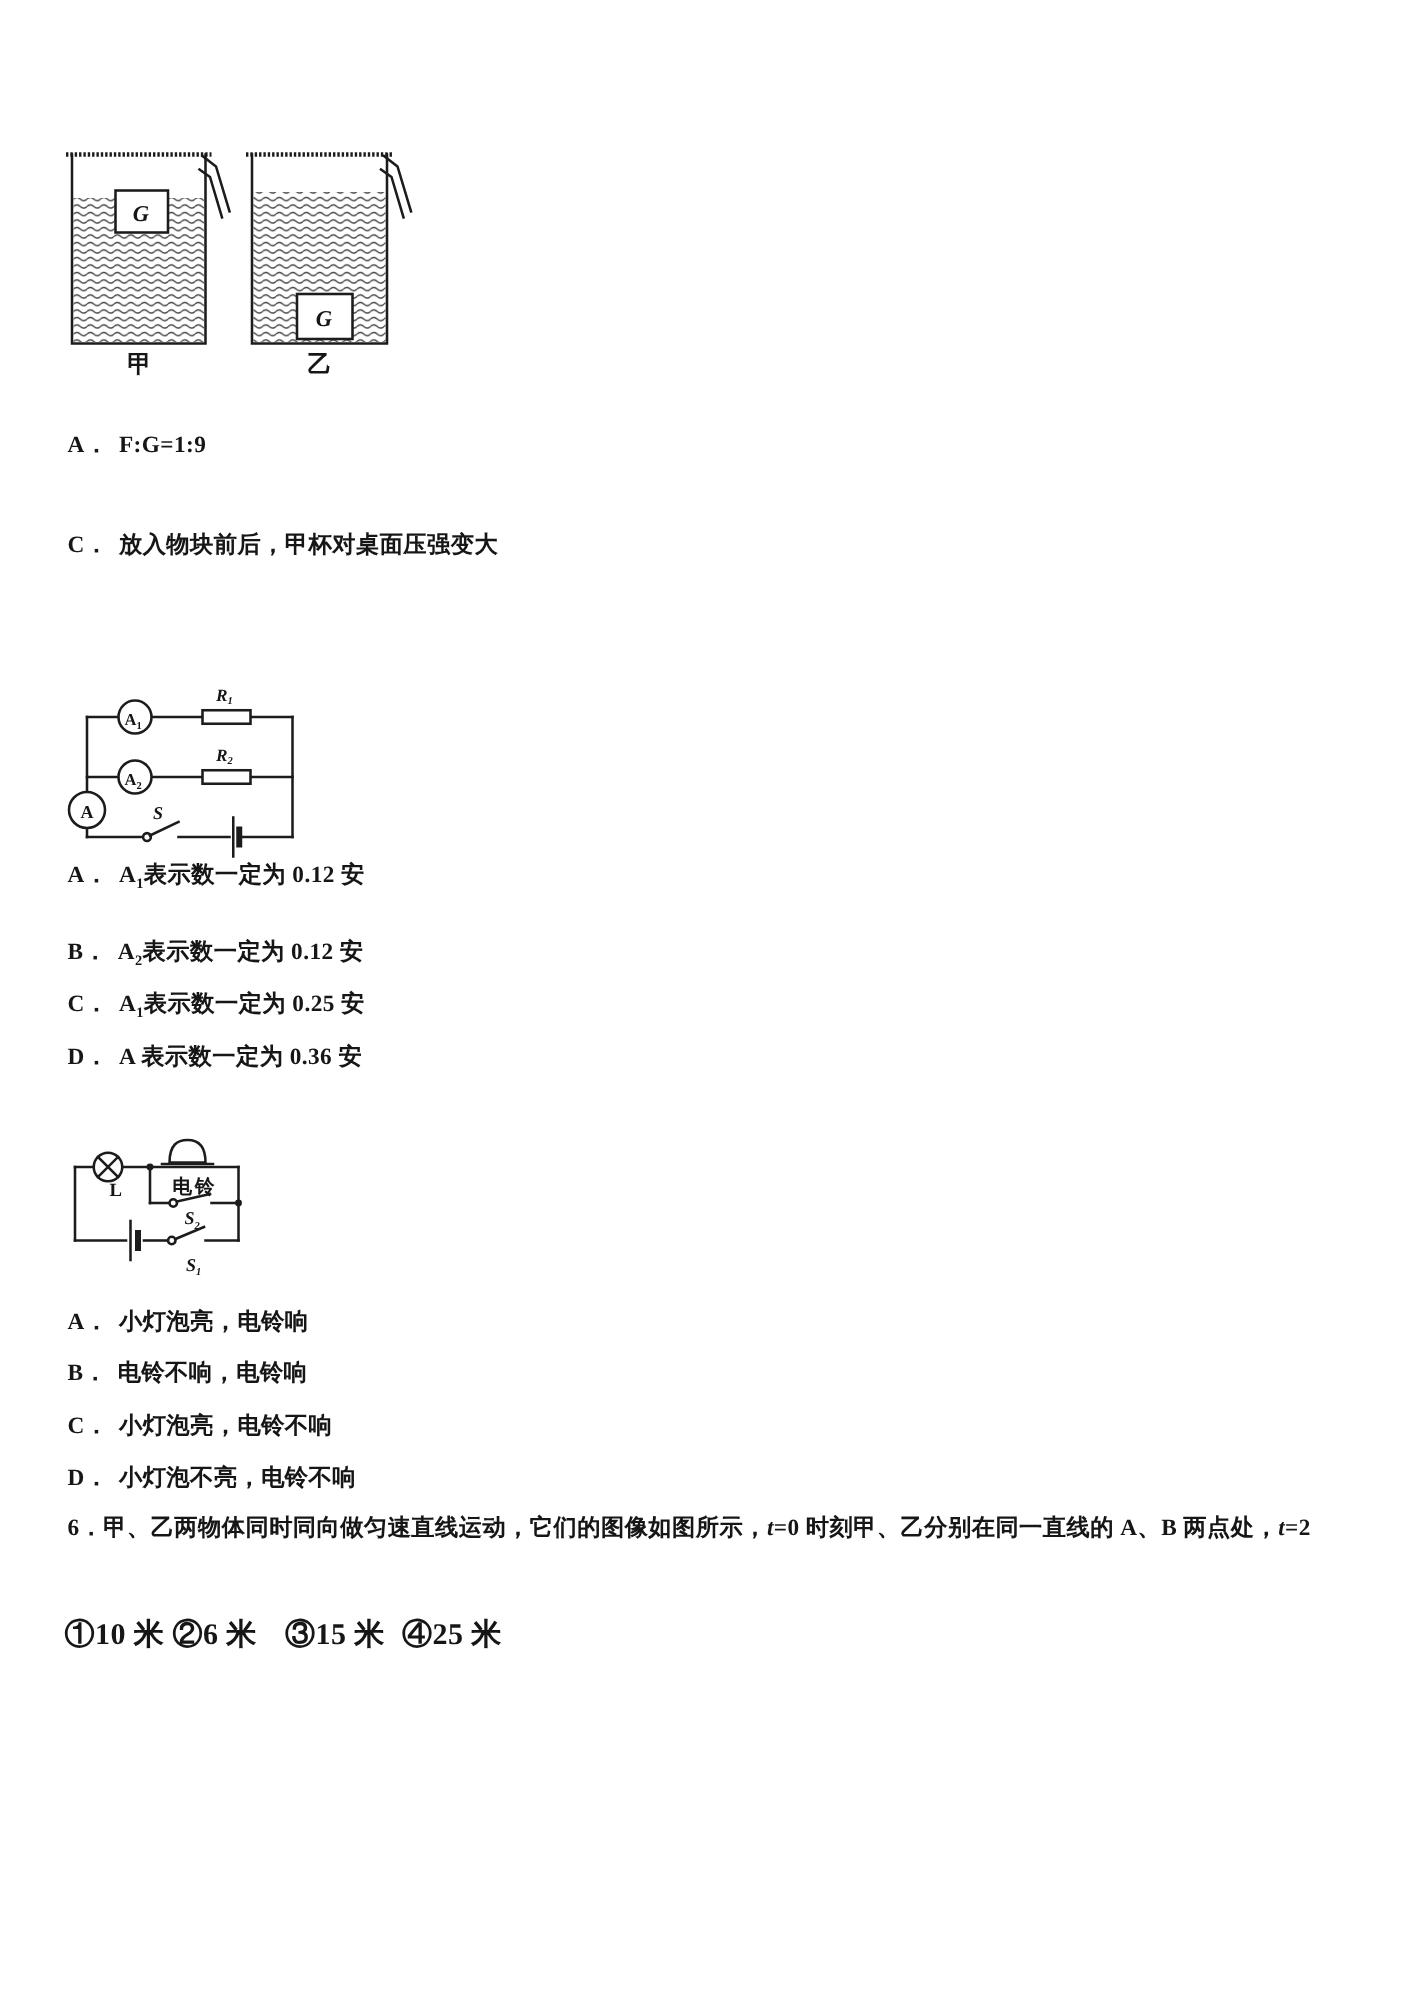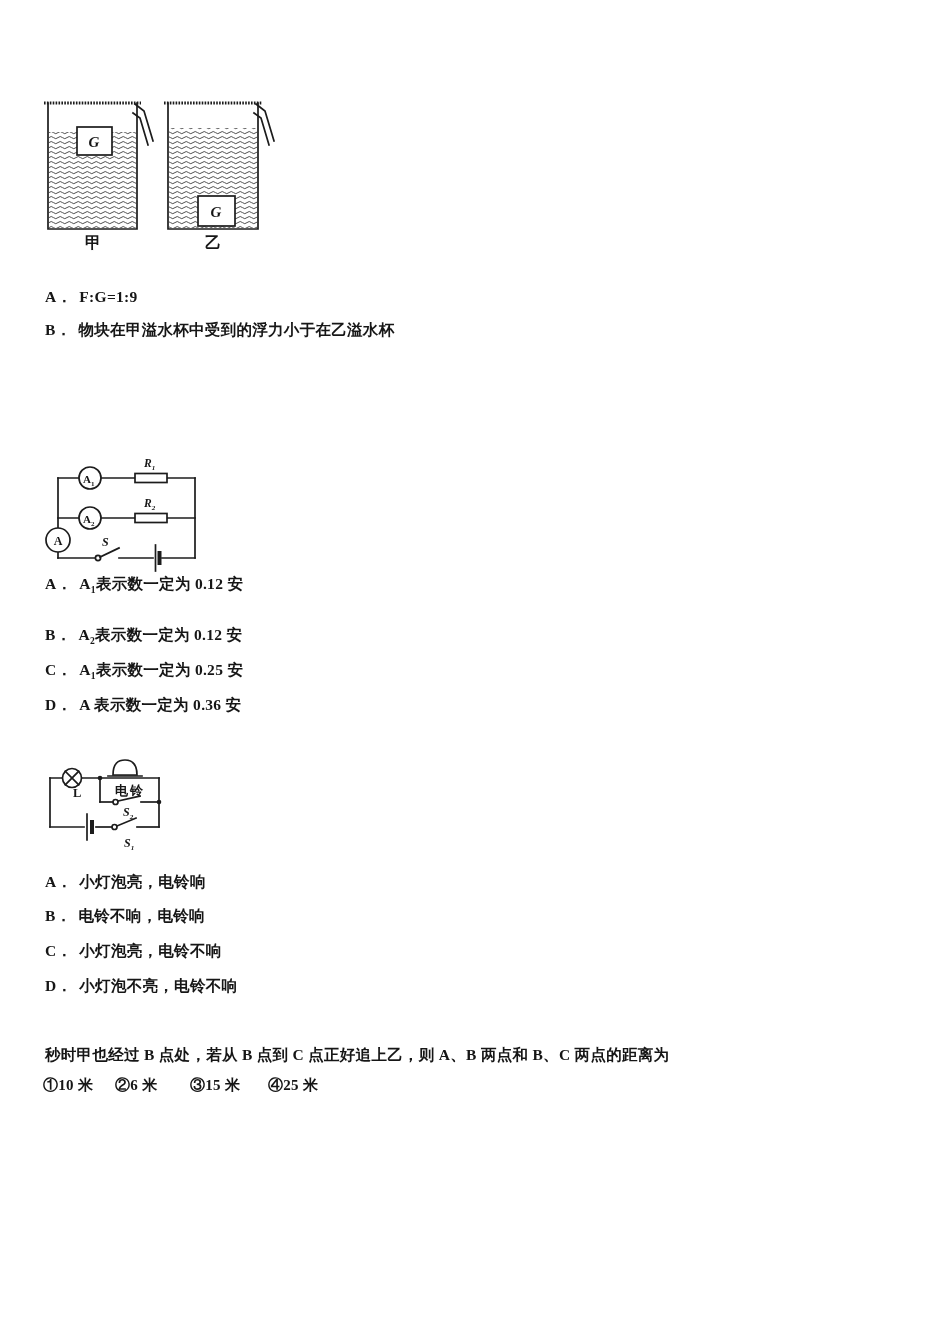--- a/index.html
+++ b/index.html
@@ -26,21 +26,21 @@
   sub{font-size:0.62em;line-height:0;}
   .it{font-style:italic;}
   .fig{position:absolute;}
   .fig svg{display:block;}
   .wire{stroke:#1c1c1c;stroke-width:1.7;fill:none;stroke-linecap:square;}
   .thick{stroke:#1c1c1c;stroke-width:4;fill:none;}
   .comp{fill:#ffffff;stroke:#1c1c1c;stroke-width:1.7;}
   .dot{fill:#1c1c1c;stroke:none;}
   .svgtxt{fill:#161616;font-family:"Liberation Serif","DejaVu Serif",serif;font-weight:700;}
   .ss{font-size:7px;}
-  .choice{position:absolute;white-space:nowrap;font-size:15px;font-weight:700;letter-spacing:0.3px;}
+  .choice{position:absolute;white-space:nowrap;font-size:20px;font-weight:700;letter-spacing:0.3px;}
 </style>
 </head>
 <body>
 
 <div class="page">
 
   <div class="fig" style="left:40px;top:95px;">
     <svg width="250" height="158" viewBox="0 0 250 158">
       <defs>
         <pattern id="waves" width="9" height="5" patternUnits="userSpaceOnUse">
@@ -70,21 +70,21 @@
         <g>
           <rect x="158" y="101" width="37" height="30" class="comp" stroke-width="1.8"></rect>
           <text class="svgtxt it" x="176" y="122" font-size="15" text-anchor="middle">G</text>
         </g>
         <text class="svgtxt" x="173" y="153" font-size="16" text-anchor="middle">乙</text>
       </g>
     </svg>
   </div>
 
   <div class="line" style="top:287px"><span class="lab">A．</span><span><span>F:G=1:9</span></span></div>
-  <div class="line" style="top:320px"><span class="lab">B．</span><span><span>物块在甲溢水杯中受到的浮力小于在乙溢水杯</span></span></div>
+  <div class="line" style="top:354px"><span class="lab">C．</span><span><span>放入物块前后，甲杯对桌面压强变大</span></span></div>
 
 
   <div class="fig" style="left:40px;top:452px;">
     <svg width="170" height="126" viewBox="0 0 170 126">
 
       <line class="wire" x1="18" y1="26" x2="155" y2="26"></line>
       <line class="wire" x1="18" y1="66" x2="155" y2="66"></line>
       <line class="wire" x1="18" y1="26" x2="18" y2="106"></line>
       <line class="wire" x1="155" y1="26" x2="155" y2="106"></line>
       <line class="wire" x1="18" y1="106" x2="56" y2="106"></line>
@@ -181,20 +181,20 @@
         <text class="svgtxt it" x="84" y="95" font-size="12"><tspan>S</tspan><tspan class="ss" dy="3">1</tspan></text>
       </g>
     </svg>
   </div>
 
   <div class="line" style="top:872px"><span class="lab">A．</span><span><span>小灯泡亮，电铃响</span></span></div>
   <div class="line" style="top:906px"><span class="lab">B．</span><span><span>电铃不响，电铃响</span></span></div>
   <div class="line" style="top:941px"><span class="lab">C．</span><span><span>小灯泡亮，电铃不响</span></span></div>
   <div class="line" style="top:976px"><span class="lab">D．</span><span><span>小灯泡不亮，电铃不响</span></span></div>
 
-  <div class="line" style="top:1045px"><span>秒时甲也经过 B 点处，若从 B 点到 C 点正好追上乙，则 A、B 两点和 B、C 两点的距离为</span></div>
+  <div class="line" style="top:1009px"><span>6．甲、乙两物体同时同向做匀速直线运动，它们的图像如图所示，</span><span class="it">t</span><span>=0 时刻甲、乙分别在同一直线的 A、B 两点处，</span><span class="it">t</span><span>=2</span></div>
 
   <div class="choice" style="left:43px;top:1076px">①10 米</div>
   <div class="choice" style="left:115px;top:1076px">②6 米</div>
   <div class="choice" style="left:190px;top:1076px">③15 米</div>
   <div class="choice" style="left:268px;top:1076px">④25 米</div>
 
 </div>
 
 </body></html>

